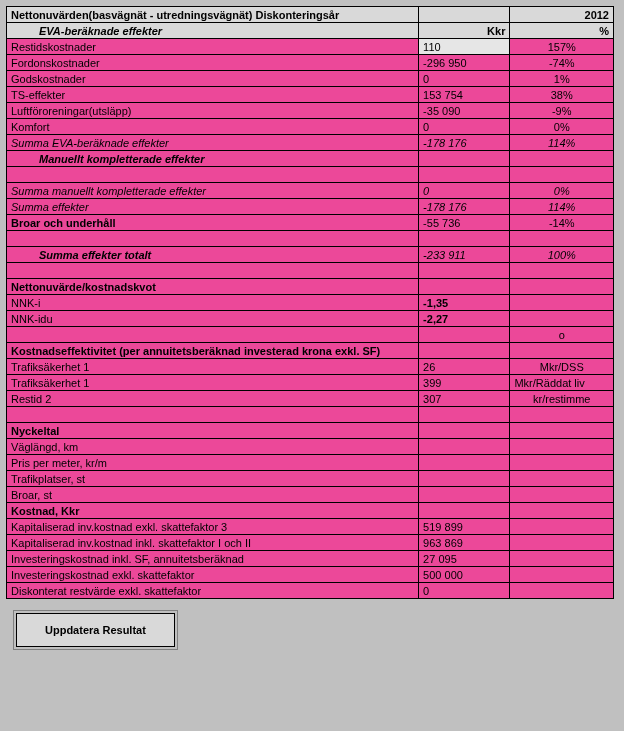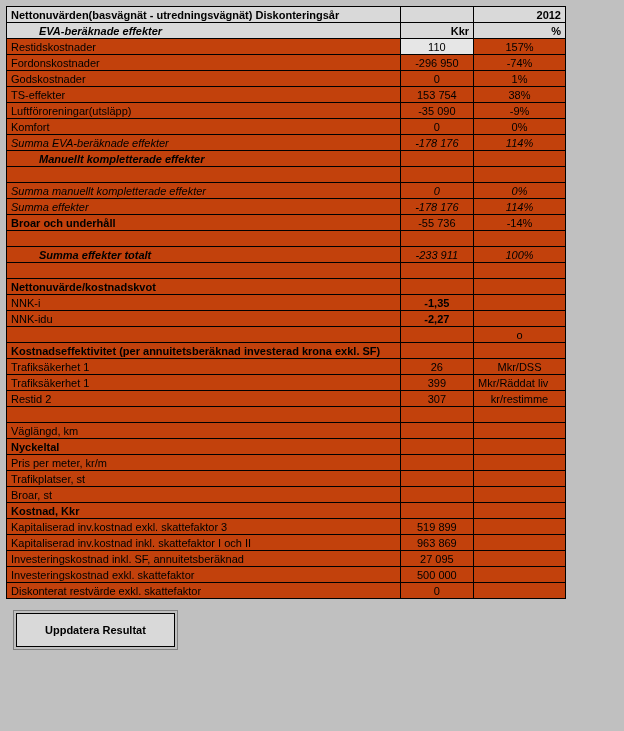--- a/index.html
+++ b/index.html
@@ -10,34 +10,34 @@
   }
   .sheet {
     width: 624px;
     height: 731px;
     background: #c0c0c0;
     box-sizing: border-box;
     padding: 6px 8px 8px 6px;
   }
   table {
     border-collapse: collapse;
-    width: 560px;
-    background: #c2410c;
+    width: 608px;
+    background: #ec4899;
     font-size: 11px;
   }
   td {
     border: 1px solid #000;
     padding: 1px 4px;
     height: 16px;
     box-sizing: border-box;
     vertical-align: middle;
     white-space: nowrap;
   }
   .col-a { width: 406px; }
-  .col-b { width: 90px; text-align: center; }
+  .col-b { width: 90px; text-align: left; }
   .col-c { width: 102px; text-align: center; }
   .hdr { background: #d9d9d9; font-weight: bold; }
   .hdr-first { background: #d9d9d9; font-weight: bold; }
   .bi { font-style: italic; font-weight: bold; padding-left: 32px; }
   .b { font-weight: bold; }
   .i { font-style: italic; }
   .shade { background: #e6e6e6; }
   .right { text-align: right; }
   .left { text-align: left; margin-top: 16px; }
   .btn-wrap {
@@ -190,26 +190,26 @@
     <td class="col-b">307</td>
     <td class="col-c">kr/restimme</td>
   </tr>
   <tr>
     <td class="col-a"></td>
     <td class="col-b"></td>
     <td class="col-c"></td>
   </tr>
 
   <tr>
+    <td class="col-a b">Nyckeltal</td>
+    <td class="col-b"></td>
+    <td class="col-c"></td>
+  </tr>
+  <tr>
     <td class="col-a">Väglängd, km</td>
-    <td class="col-b"></td>
-    <td class="col-c"></td>
-  </tr>
-  <tr>
-    <td class="col-a b">Nyckeltal</td>
     <td class="col-b"></td>
     <td class="col-c"></td>
   </tr>
   <tr>
     <td class="col-a">Pris per meter, kr/m</td>
     <td class="col-b"></td>
     <td class="col-c"></td>
   </tr>
   <tr>
     <td class="col-a">Trafikplatser, st</td>

